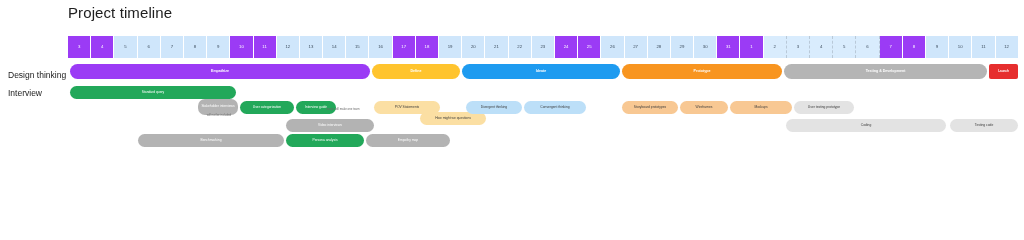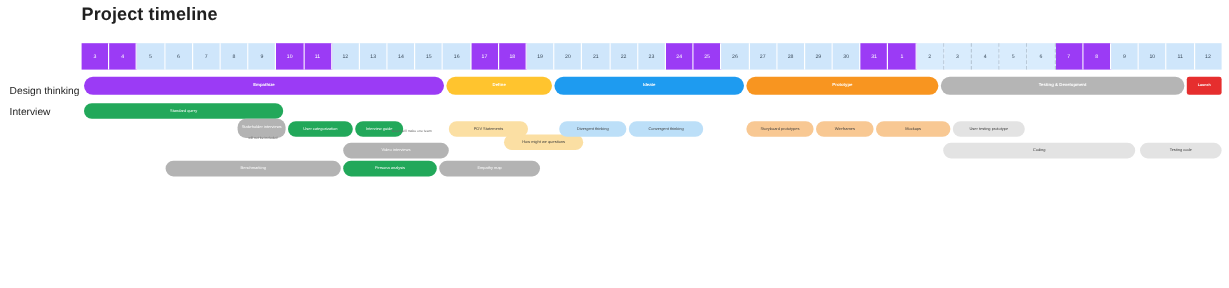--- a/index.html
+++ b/index.html
@@ -6,21 +6,21 @@
   body{
     width:1024px;height:156px;
     background:#ffffff;
     font-family:"Liberation Sans","DejaVu Sans",sans-serif;
     overflow:hidden;
     position:relative;
     color:#1b1b1b;
   }
   #page-title{
     position:absolute;left:68px;top:4px;
-    font-size:15px;font-weight:700;letter-spacing:.1px;
+    font-size:15px;font-weight:400;letter-spacing:.1px;
     color:#202020;
   }
   
   #week-row{
     position:absolute;left:68px;top:36px;
     height:22px;width:950px;
     display:flex;
   }
   .wk{
     flex:1 1 0;

